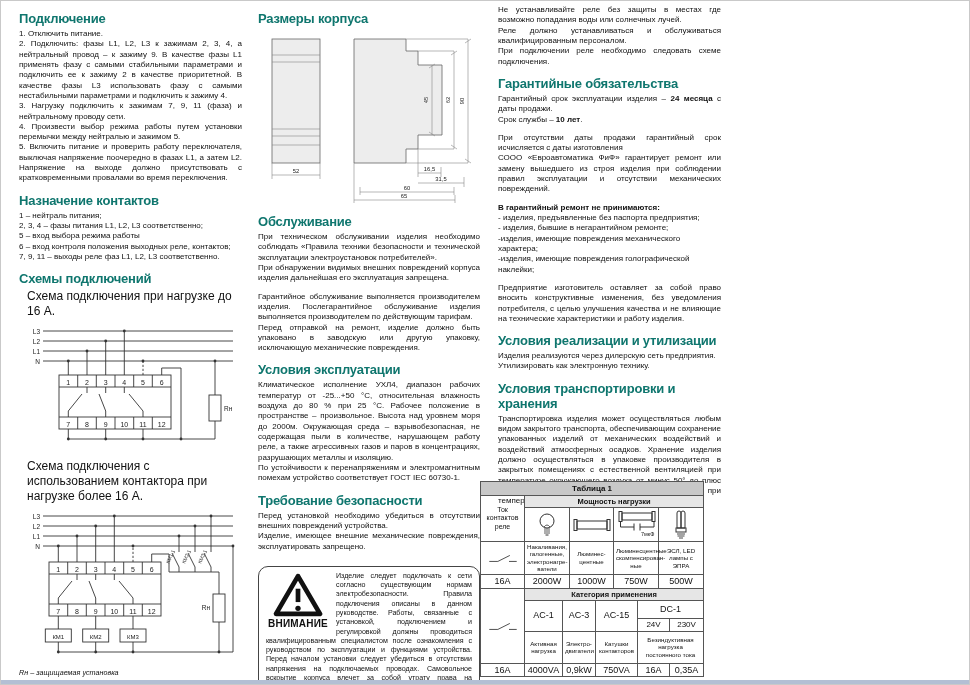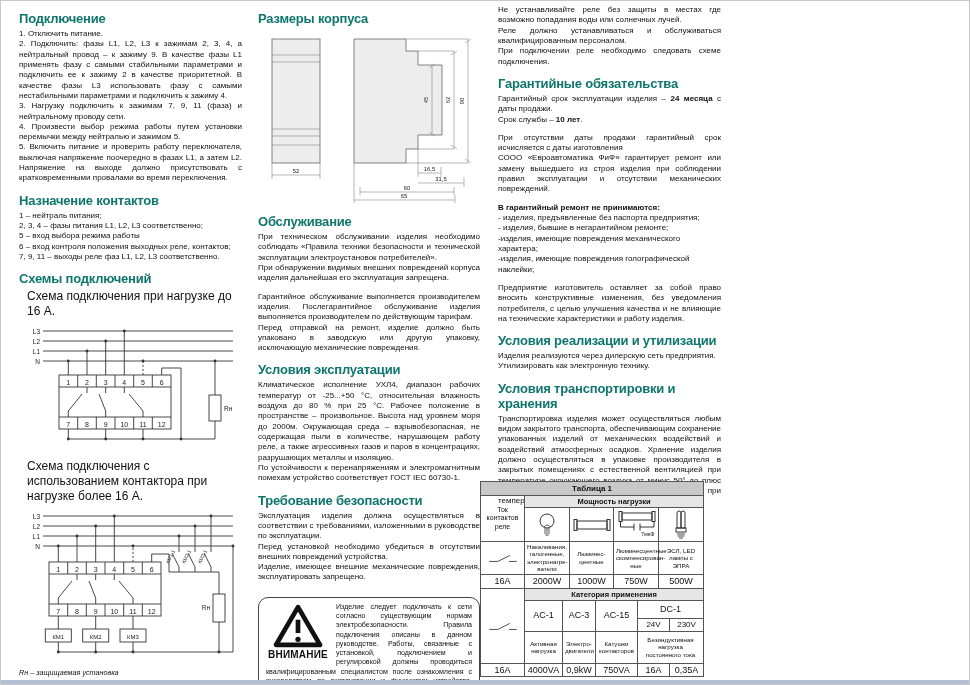--- a/index.html
+++ b/index.html
@@ -199,21 +199,20 @@
     <p>При техническом обслуживании изделия необходимо соблюдать «Правила техники безопасности и технической эксплуатации электроустановок потребителей».</p>
     <p>При обнаружении видимых внешних повреждений корпуса изделия дальнейшая его эксплуатация запрещена.</p>
     <p class="gap">Гарантийное обслуживание выполняется производителем изделия. Послегарантийное обслуживание изделия выполняется производителем по действующим тарифам.</p>
     <p>Перед отправкой на ремонт, изделие должно быть упаковано в заводскую или другую упаковку, исключающую механические повреждения.</p>
 
     <h2>Условия эксплуатации</h2>
     <p>Климатическое исполнение УХЛ4, диапазон рабочих температур от -25...+50 °С, относительная влажность воздуха до 80 % при 25 °С. Рабочее положение в пространстве – произвольное. Высота над уровнем моря до 2000м. Окружающая среда – взрывобезопасная, не содержащая пыли в количестве, нарушающем работу реле, а также агрессивных газов и паров в концентрациях, разрушающих металлы и изоляцию.</p>
     <p>По устойчивости к перенапряжениям и электромагнитным помехам устройство соответствует ГОСТ IEC 60730-1.</p>
 
     <h2>Требование безопасности</h2>
-    <p>Эксплуатация изделия должна осуществляться в соответствии с требованиями, изложенными в руководстве по эксплуатации.</p>
     <p>Перед установкой необходимо убедиться в отсутствии внешних повреждений устройства.</p>
     <p>Изделие, имеющее внешние механические повреждения, эксплуатировать запрещено.</p>
 
     <div class="warnbox">
       <div class="warn-left">
         <svg width="52" height="44" viewBox="0 0 64 56" style="margin:0 auto;">
           <path d="M32,4 L60,52 H4 Z" fill="none" stroke="#111" stroke-width="6" stroke-linejoin="round"></path>
           <path d="M32,20 V37" stroke="#111" stroke-width="6"></path>
           <circle cx="32" cy="45" r="3.4" fill="#111"></circle>
         </svg>

